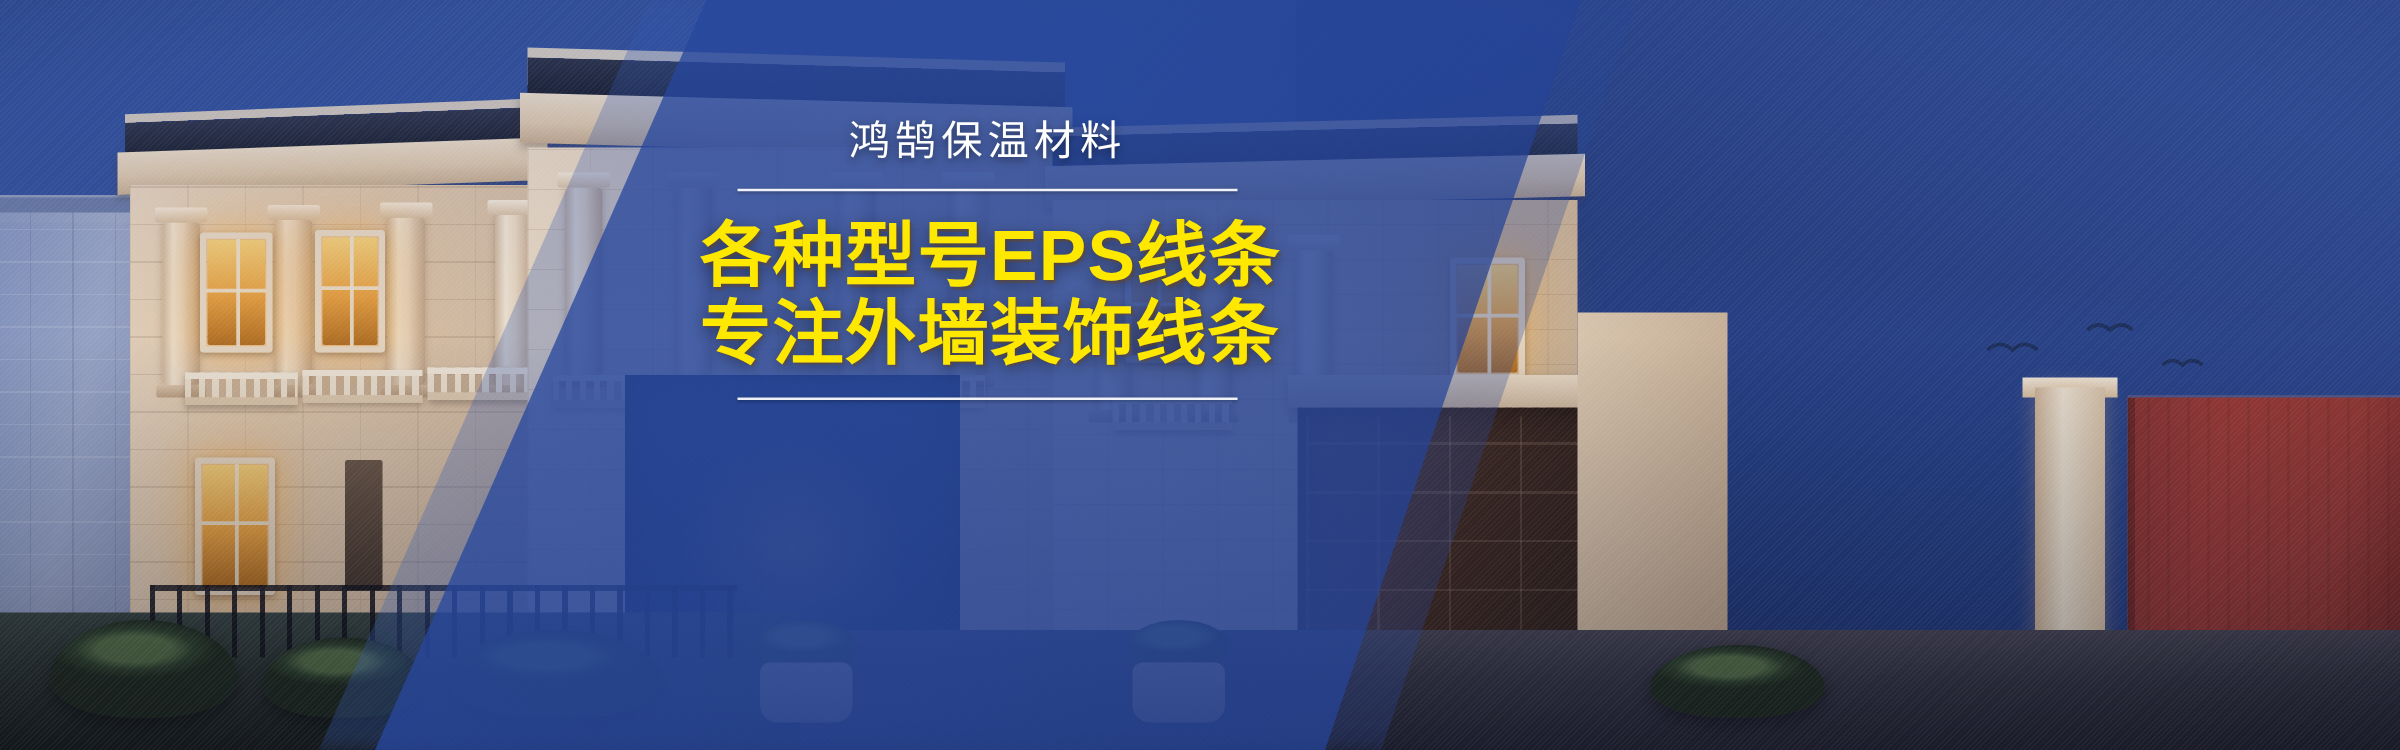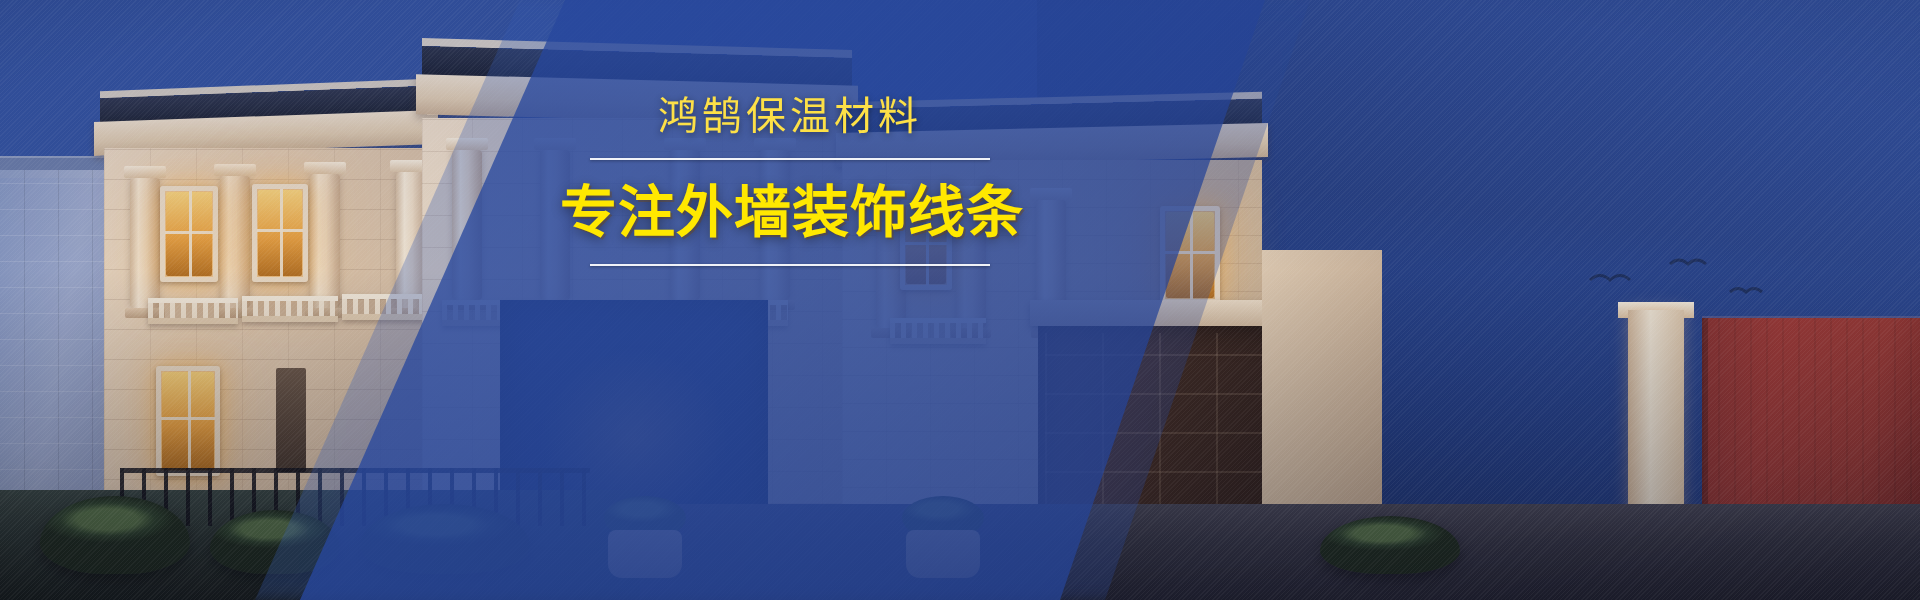--- a/index.html
+++ b/index.html
@@ -295,21 +295,21 @@
     clip-path:polygon(520px 0, 1310px 0, 1105px 600px, 255px 600px);
     filter:blur(8px);
   }
 
   
   .copy{
     position:absolute;left:560px;top:96px;width:460px;
     text-align:center;
   }
   .brand{
-    color:#fde047;font-size:40px;letter-spacing:4px;line-height:1;
+    color:#ffffff;font-size:33px;letter-spacing:4px;line-height:1;
     font-weight:400;white-space:nowrap;
     text-shadow:0 2px 7px rgba(0,0,0,.45);
   }
   .rule{
     height:2px;background:rgba(255,255,255,.92);margin:22px auto 0;width:400px;
     box-shadow:0 1px 3px rgba(0,0,0,.35);
   }
   .rule.bottom{margin:20px auto 0;width:400px;}
   .headline{margin-top:22px;}
   .headline-line{
@@ -448,18 +448,19 @@
 
   <div class="overlay-wrap">
     <div class="overlay-soft"></div>
     <div class="overlay"></div>
   </div>
 
   <div class="copy">
     <div class="brand">鸿鹄保温材料</div>
     <div class="rule"></div>
     <div class="headline">
+      <div class="headline-line">各种型号EPS线条</div>
       <div class="headline-line">专注外墙装饰线条</div>
     </div>
     <div class="rule bottom"></div>
   </div>
 
 </div>
 
 </body></html>

